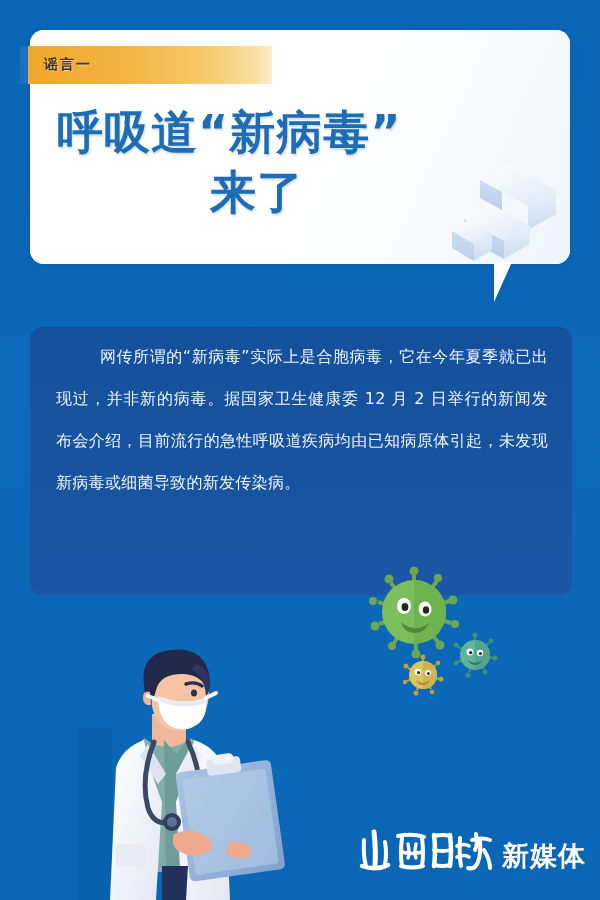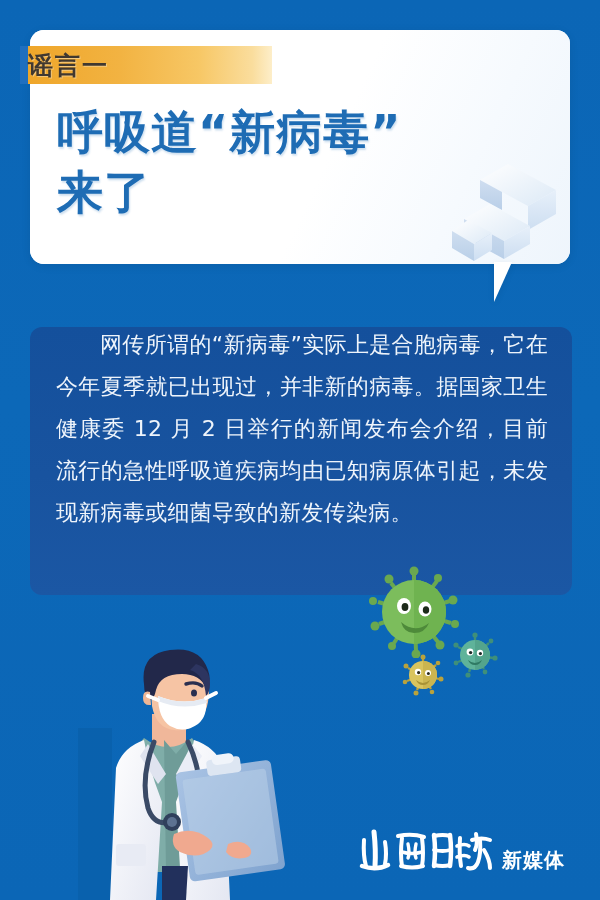--- a/index.html
+++ b/index.html
@@ -75,41 +75,42 @@
   .badge-body {
     flex: 1 1 auto;
     height: 38px;
     display: flex;
     align-items: center;
     background: linear-gradient(90deg, #efa62a 0%, #f2b342 38%, #f7c765 70%, #fadd9d 92%, #fdeec9 100%);
   }
   .badge-text {
     font-family: "DejaVu Sans", "Liberation Sans", sans-serif;
     font-weight: bold;
-    font-size: 25px;
+    font-size: 14px;
     letter-spacing: 2px;
     color: #403830;
+    margin-left: 16px;
     text-shadow: 1px 1px 0 rgba(255,255,255,0.35);
   }
 
   
   .headline {
     position: absolute;
     left: 57px;
     top: 103px;
     width: 400px;
     font-family: "DejaVu Sans", "Liberation Sans", sans-serif;
     font-weight: bold;
     font-size: 46px;
     line-height: 1.30;
     letter-spacing: 1px;
     color: #1e6cb4;
     text-shadow: 1px 2px 2px rgba(30,108,180,0.22);
   }
-  .headline .l2 { display: block; }
+  .headline .l2 { display: block; text-align: center; }
 
   
   .qmark {
     position: absolute;
     left: 452px;
     top: 158px;
     width: 124px;
     height: 118px;
   }
 
@@ -119,24 +120,24 @@
     left: 30px;
     top: 327px;
     width: 542px;
     height: 268px;
     background: linear-gradient(180deg, #14509c 0%, #18539f 55%, #1b57a4 100%);
     border-radius: 12px;
   }
   .panel-text {
     position: absolute;
     left: 56px;
-    top: 324px;
+    top: 336px;
     width: 492px;
     font-family: "DejaVu Sans", "Liberation Sans", sans-serif;
-    font-size: 22px;
+    font-size: 16px;
     line-height: 42px;
     color: #eef4fb;
     text-indent: 44px;
     text-align: justify;
     letter-spacing: 0.3px;
   }
 
   
   .virus { position: absolute; }
   .virus-big   { left: 368px; top: 566px; width: 92px;  height: 92px; }
@@ -158,21 +159,21 @@
     left: 358px;
     top: 826px;
     display: flex;
     align-items: flex-end;
     gap: 8px;
   }
   .logo-mark { width: 136px; height: 50px; }
   .logo-text {
     font-family: Liberation Serif, serif;
     font-weight: bold;
-    font-size: 20px;
+    font-size: 27px;
     color: #ffffff;
     letter-spacing: 1px;
     line-height: 1;
     padding-bottom: 6px;
   }
 </style>
 </head>
 <body>
 
 <div class="poster">

